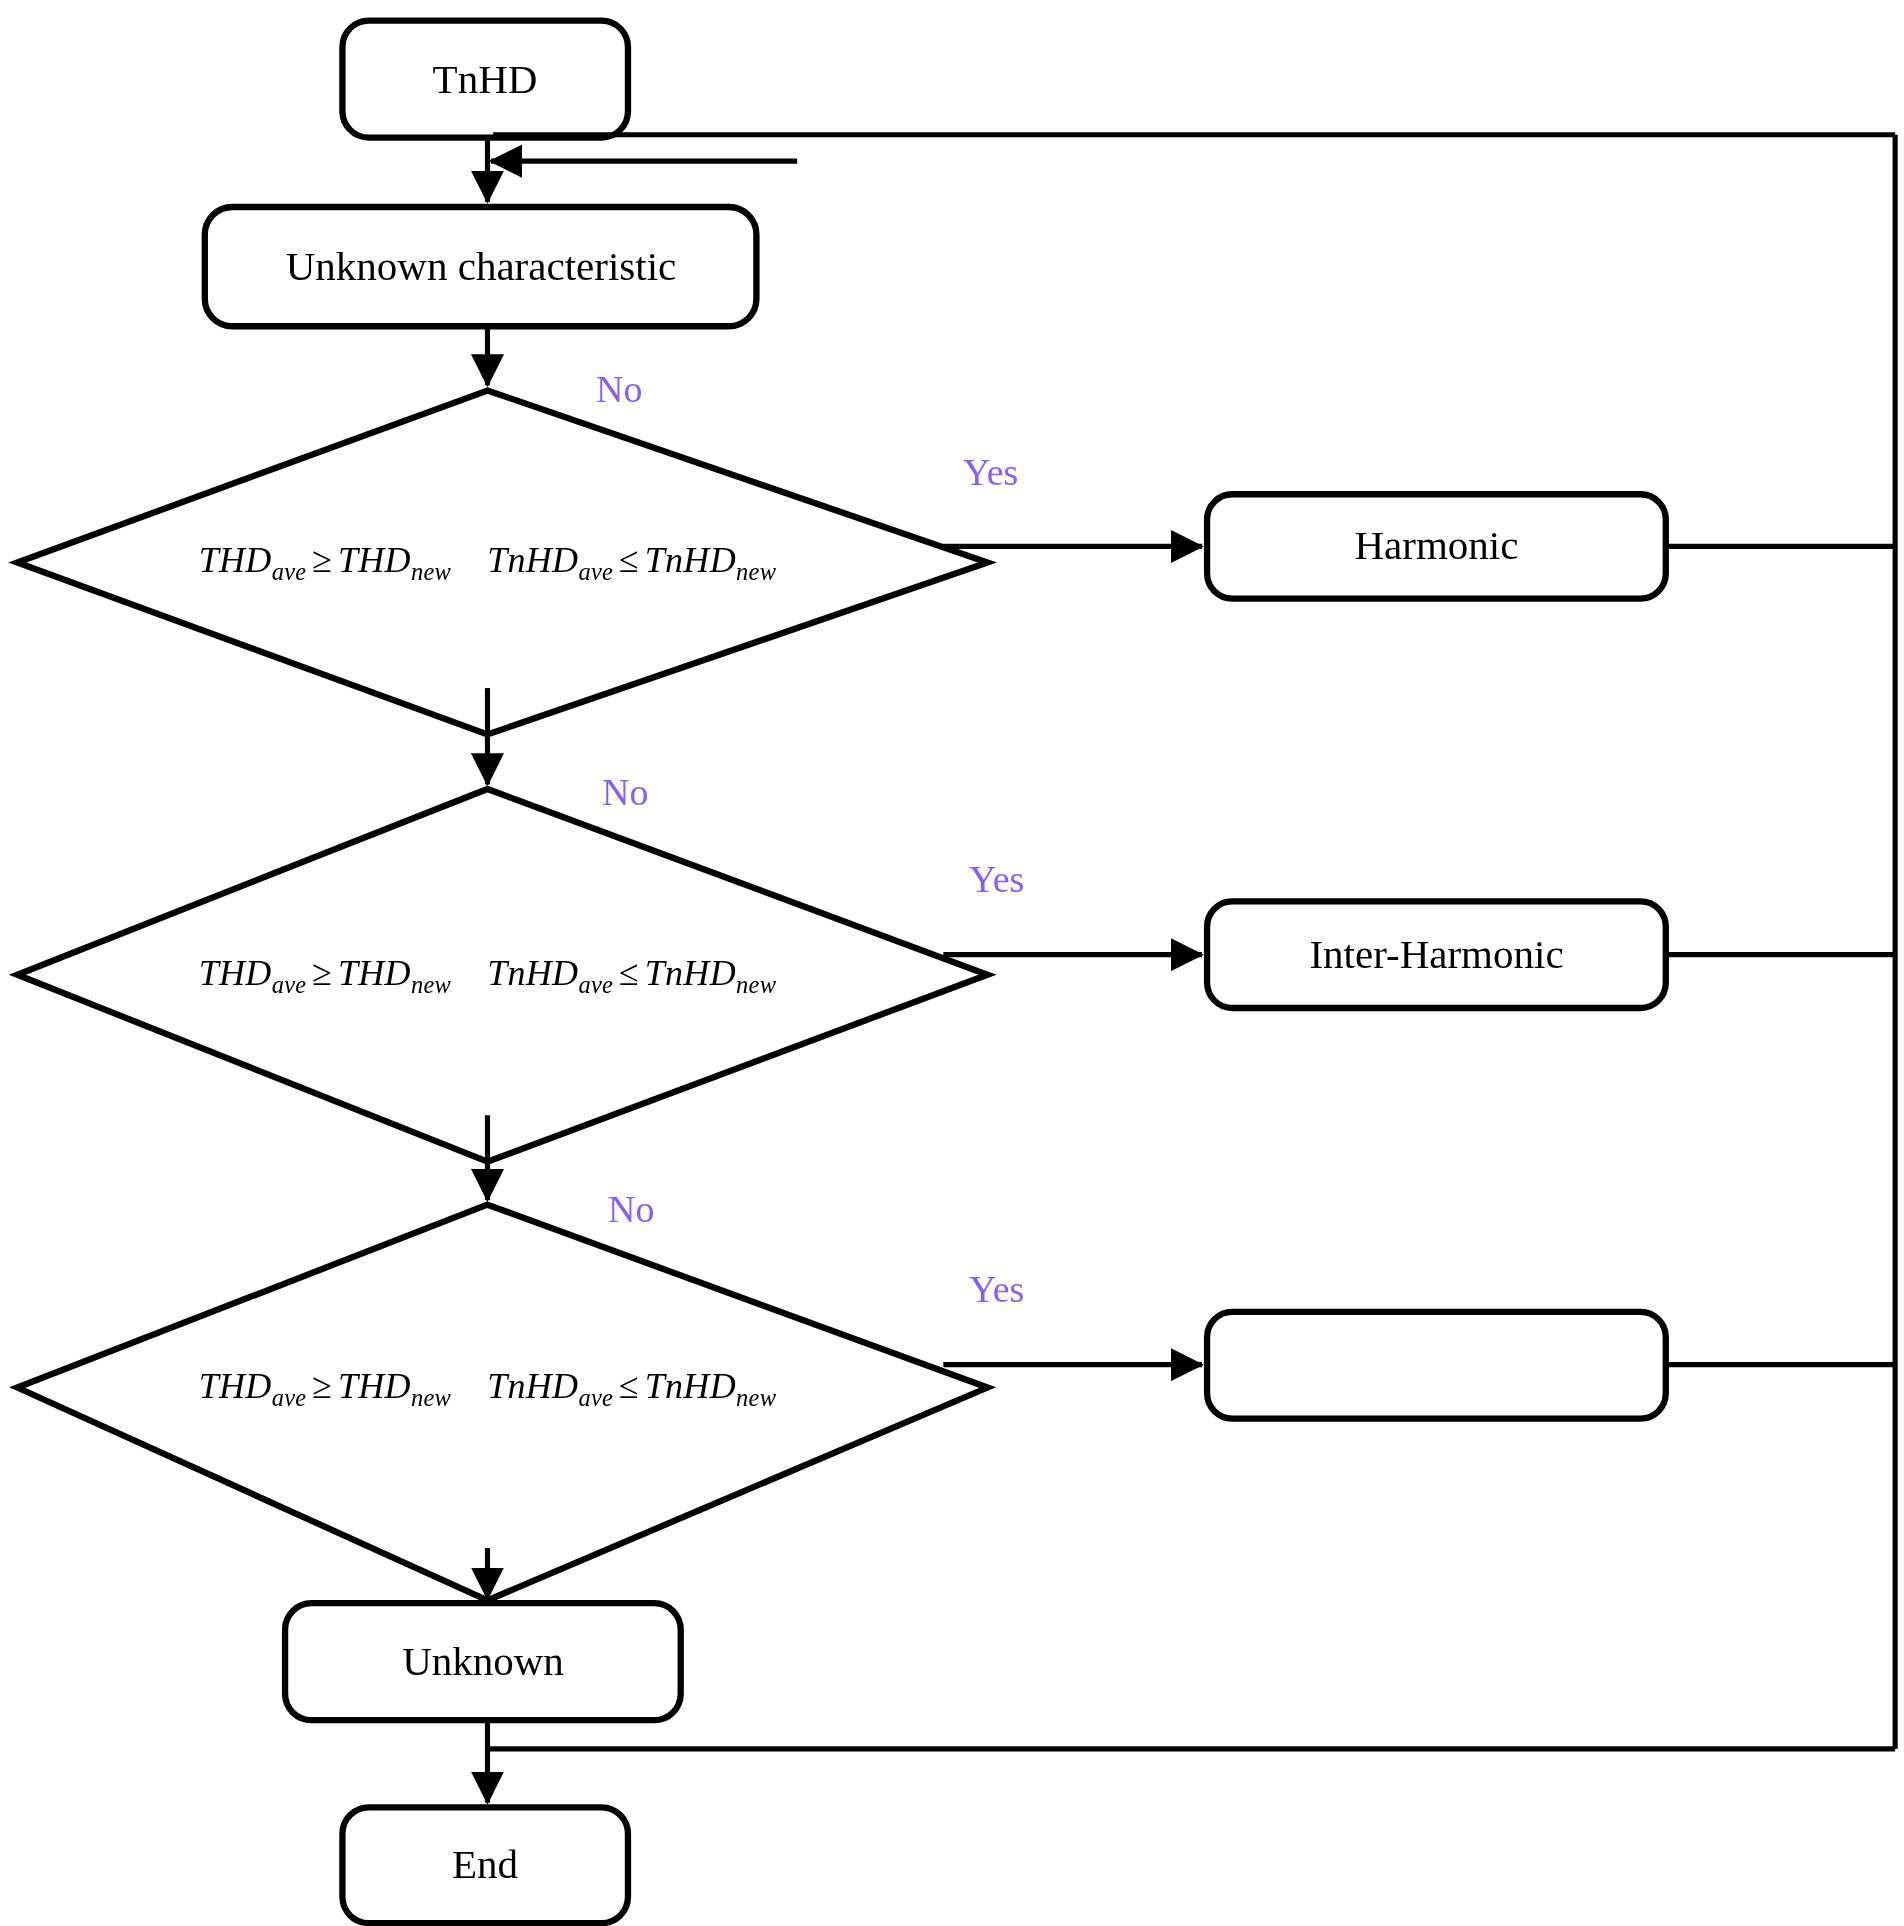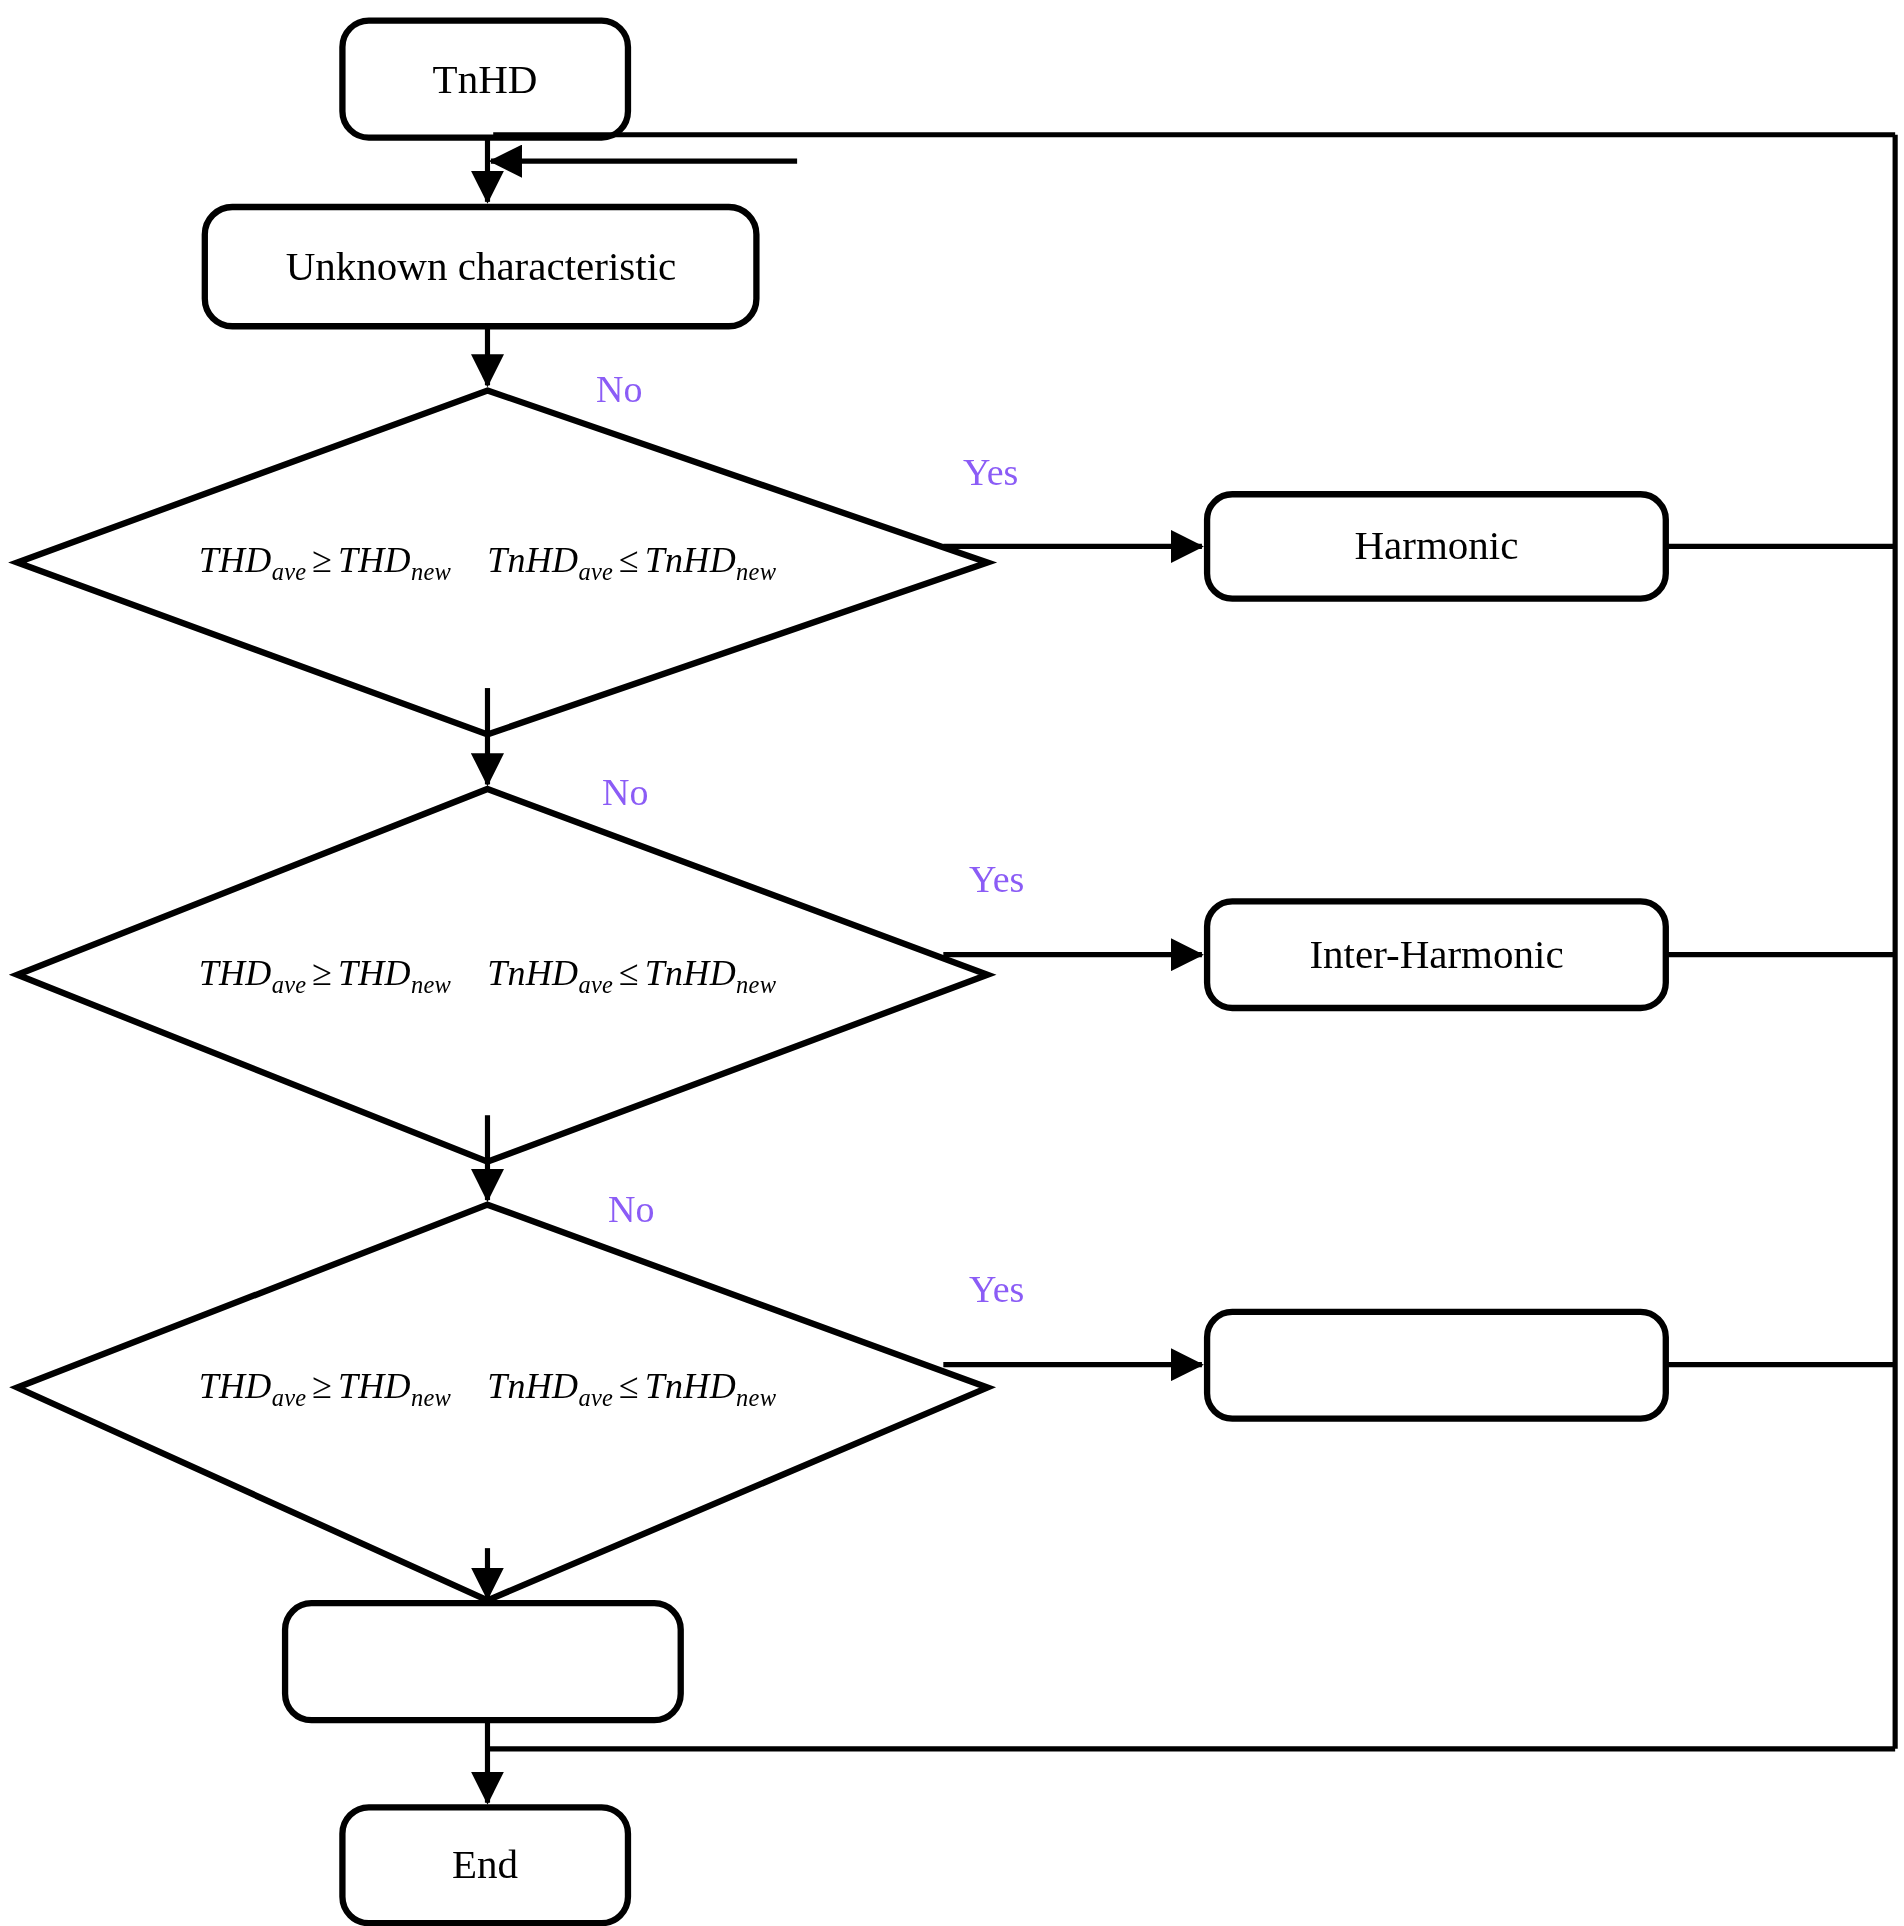--- a/index.html
+++ b/index.html
@@ -168,20 +168,23 @@
 
   <div class="node-label" style="left:1207px; top:494px; width:459px; height:104px;">
     <span>Harmonic</span>
   </div>
 
   <div class="node-label" style="left:1207px; top:901px; width:459px; height:107px;">
     <span>Inter-Harmonic</span>
   </div>
 
 
+  <div class="node-label" style="left:285px; top:1603px; width:396px; height:117px;">
+    <span>Unknown</span>
+  </div>
 
   <div class="node-label" style="left:342px; top:1807px; width:286px; height:116px;">
     <span>End</span>
   </div>
 
   <div class="edge-label" style="left:596px; top:370px;">No</div>
   <div class="edge-label" style="left:963px; top:453px;">Yes</div>
 
   <div class="edge-label" style="left:602px; top:773px;">No</div>
   <div class="edge-label" style="left:969px; top:860px;">Yes</div>

